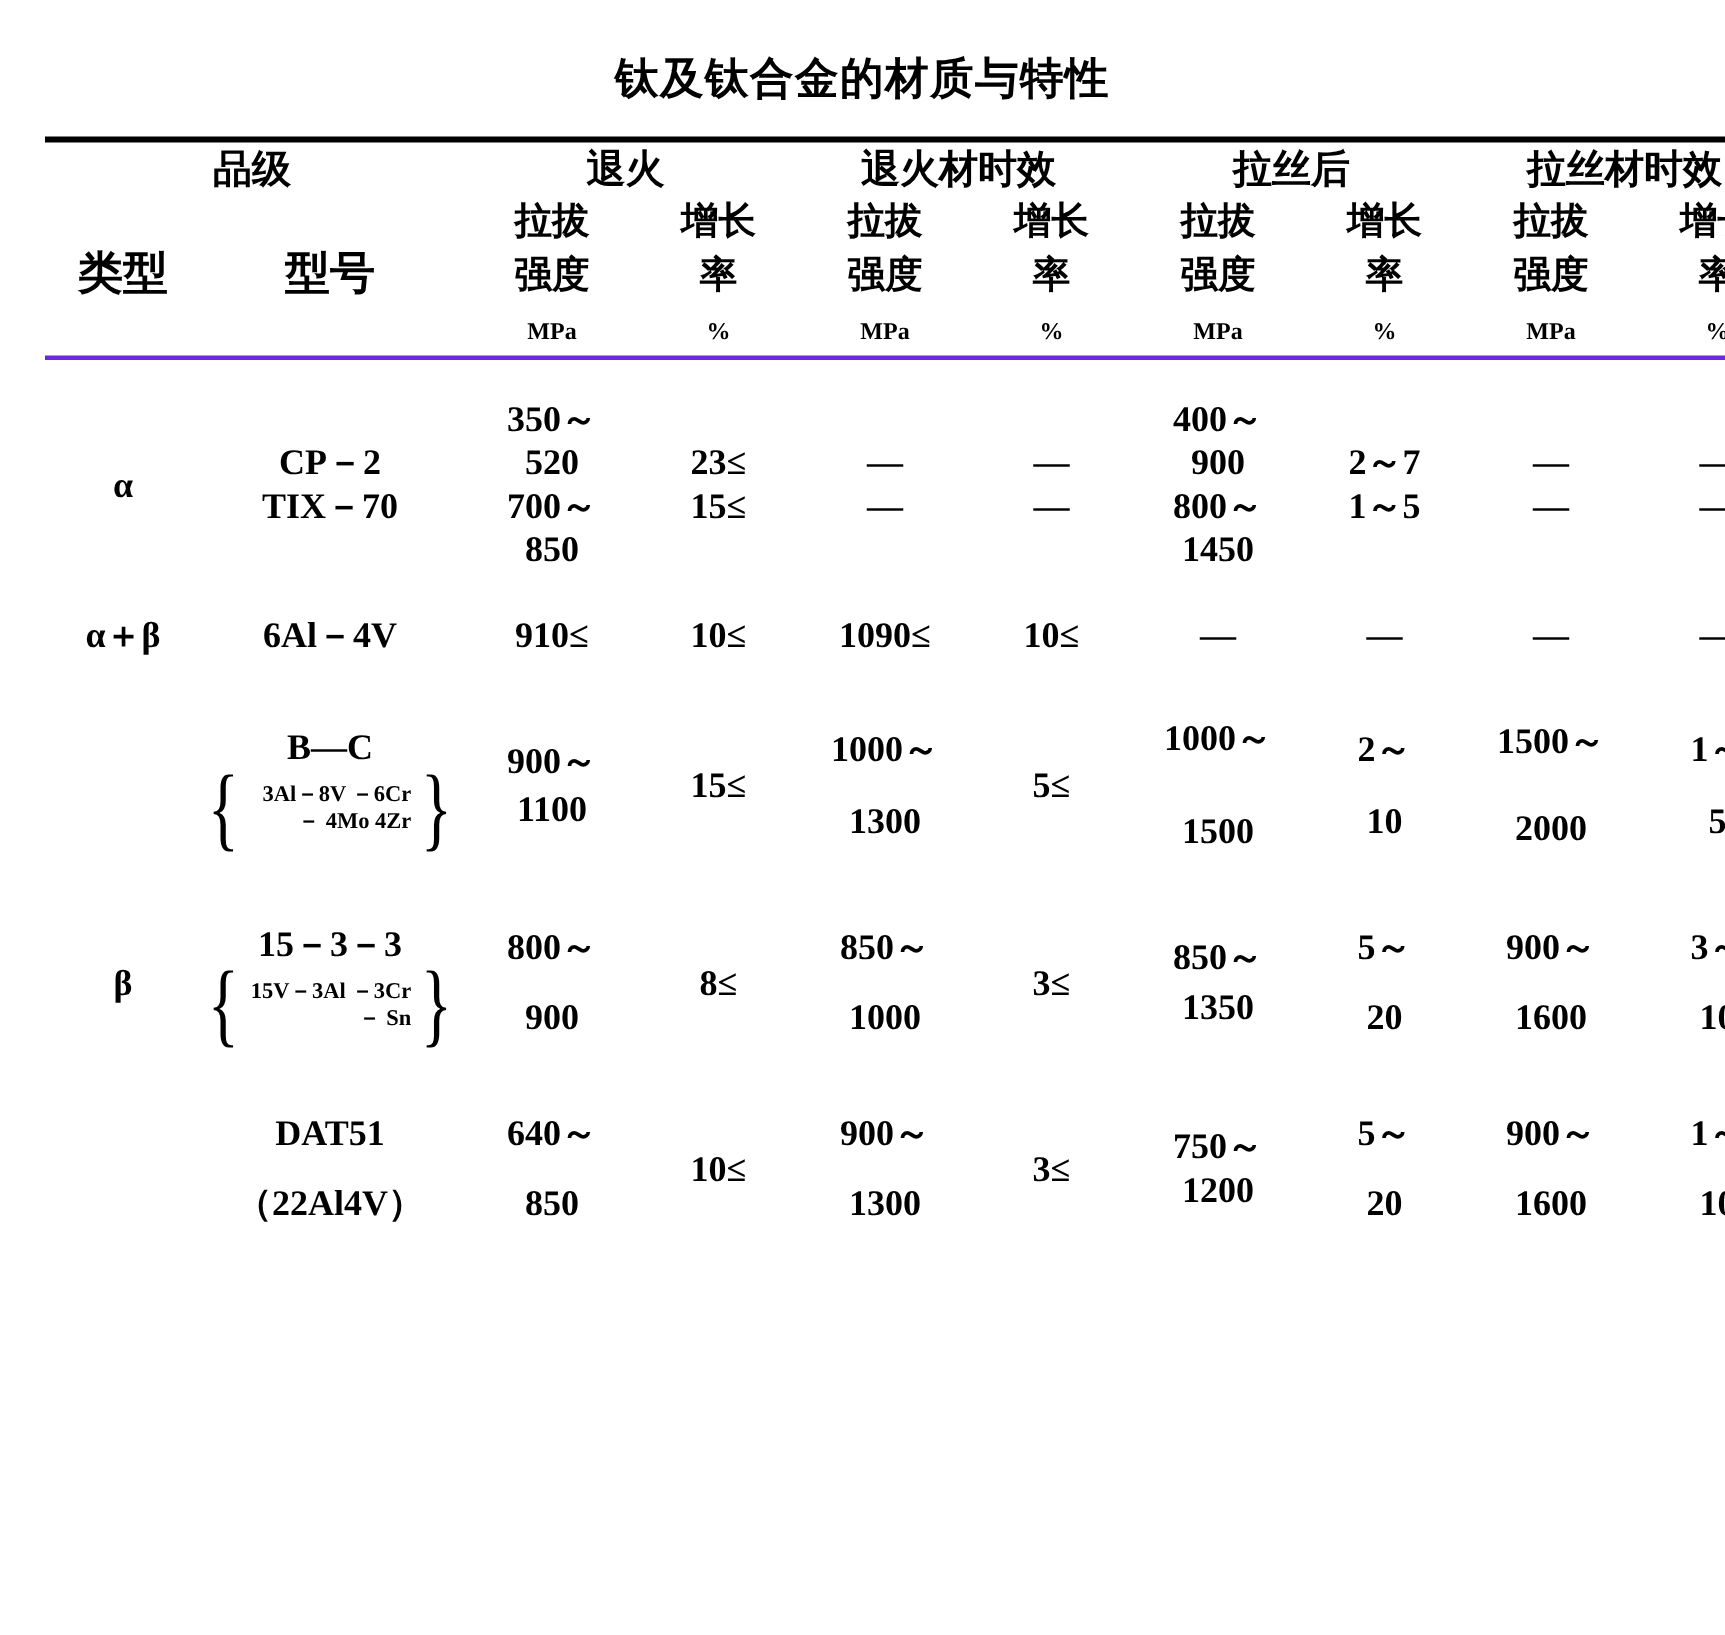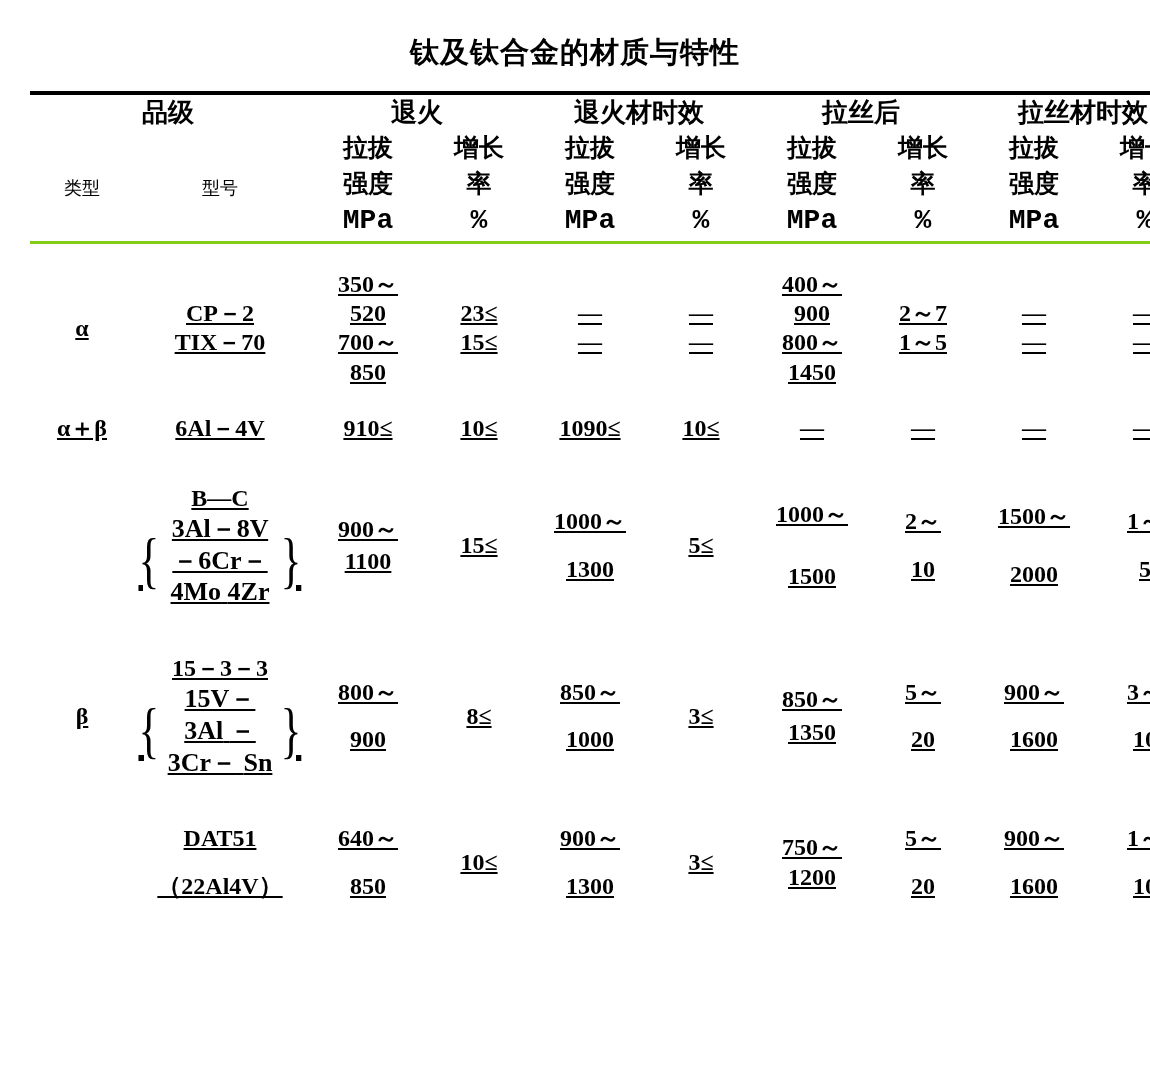--- a/index.html
+++ b/index.html
@@ -39,50 +39,49 @@
   table.main td, table.main th {
     padding: 0;
     vertical-align: middle;
     text-align: center;
     font-weight: bold;
   }
   .rule-top td {
     border-top: 4px solid #000;
   }
   .rule-mid td {
-    border-bottom: 3px solid #84cc16;
+    border-bottom: 3px solid #6d28d9;
   }
   .hdr-group td {
     font-family: Liberation Serif, serif;
     font-size: 26px;
     font-weight: bold;
     padding: 9px 0 10px 0;
   }
   .hdr-sub td {
     font-family: "Liberation Sans", "DejaVu Sans", sans-serif;
     font-size: 25px;
     font-weight: bold;
     line-height: 1.42;
     padding: 14px 0 6px 0;
   }
   .hdr-sub .unit {
-    font-family: Liberation Mono, monospace;
-    font-size: 28px;
+    font-family: Liberation Serif, serif;
+    font-size: 16px;
   }
   .cjk-type {
     font-family: "Liberation Sans", "DejaVu Sans", sans-serif;
-    font-size: 18px;
-    font-weight: normal;
+    font-size: 30px;
+    font-weight: bold;
   }
   .body-row td {
     font-family: "Liberation Serif", "DejaVu Serif", serif;
     font-size: 24px;
     font-weight: bold;
     line-height: 1.28;
-    text-decoration: underline;
   }
   .spacer-row td {
     height: 26px;
   }
   .num {
     white-space: nowrap;
   }
   .dash {
     font-size: 24px;
   }
@@ -99,22 +98,22 @@
   }
   .brace {
     font-family: "Liberation Serif", "DejaVu Serif", serif;
     font-size: 62px;
     font-weight: normal;
     line-height: 0.82;
     transform: scaleX(0.7);
   }
   .brace-lines {
     display: inline-block;
-    text-align: center;
-    font-size: 26px;
+    text-align: right;
+    font-size: 15px;
     line-height: 1.22;
   }
   .col-type { width: 104px; }
   .col-grade { width: 172px; }
   .col-s { width: 124px; }
   .col-e { width: 98px; }
   .alpha { font-size: 25px; }
 </style>
 </head>
 <body>

